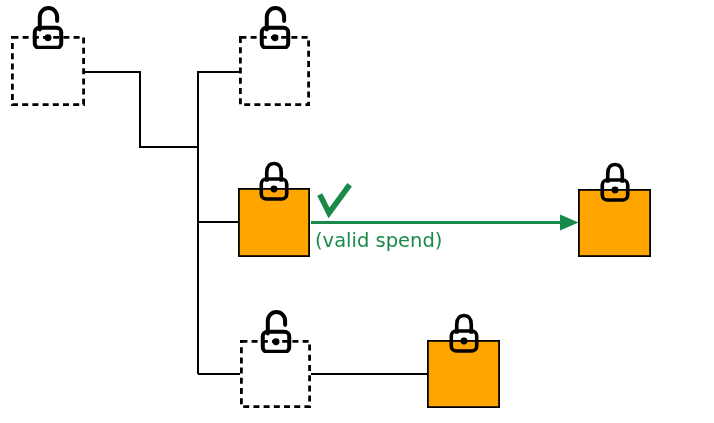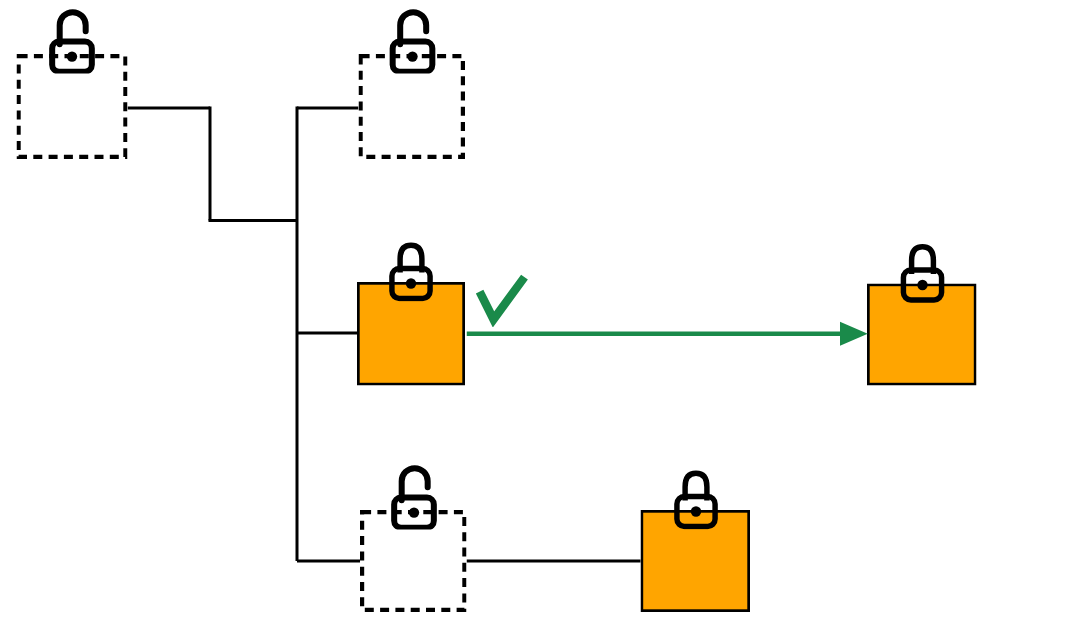--- a/index.html
+++ b/index.html
@@ -112,14 +112,15 @@
 
   <svg class="abs" style="left:316px; top:182px;" width="36" height="36" viewBox="0 0 36 36">
     <path d="M5 15 L13 31 L32 5" fill="none" stroke="#1a8a4a" stroke-width="5.6" stroke-linecap="square"></path>
   </svg>
 
   <svg class="abs" style="left:311px; top:211px;" width="268" height="23" viewBox="0 0 268 23">
     <line x1="0" y1="11.5" x2="252" y2="11.5" stroke="#1a8a4a" stroke-width="3"></line>
     <polygon points="249,3.5 267.5,11.5 249,19.5" fill="#1a8a4a"></polygon>
   </svg>
 
+  <div class="valid-label">(valid spend)</div>
 
 </div>
 
 </body></html>

